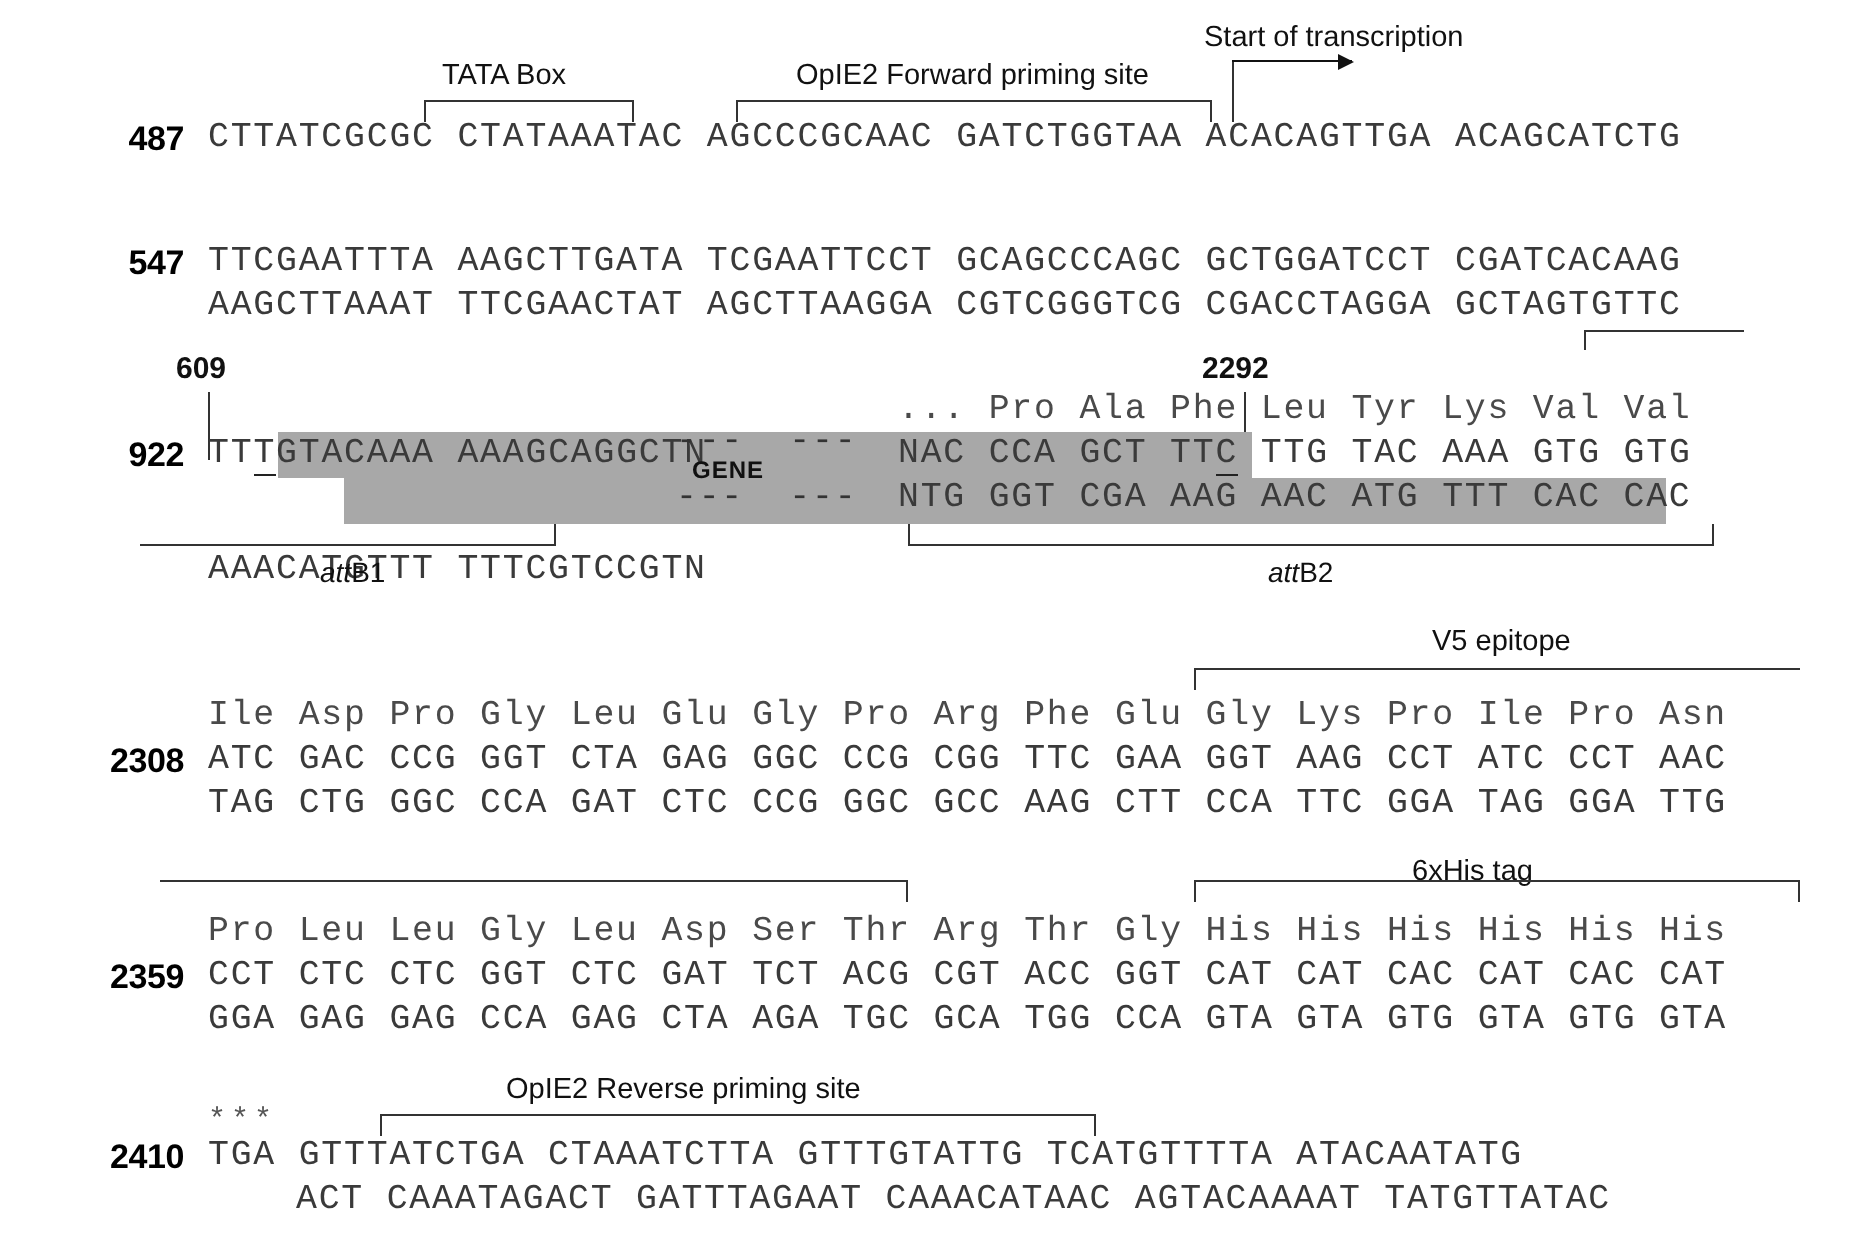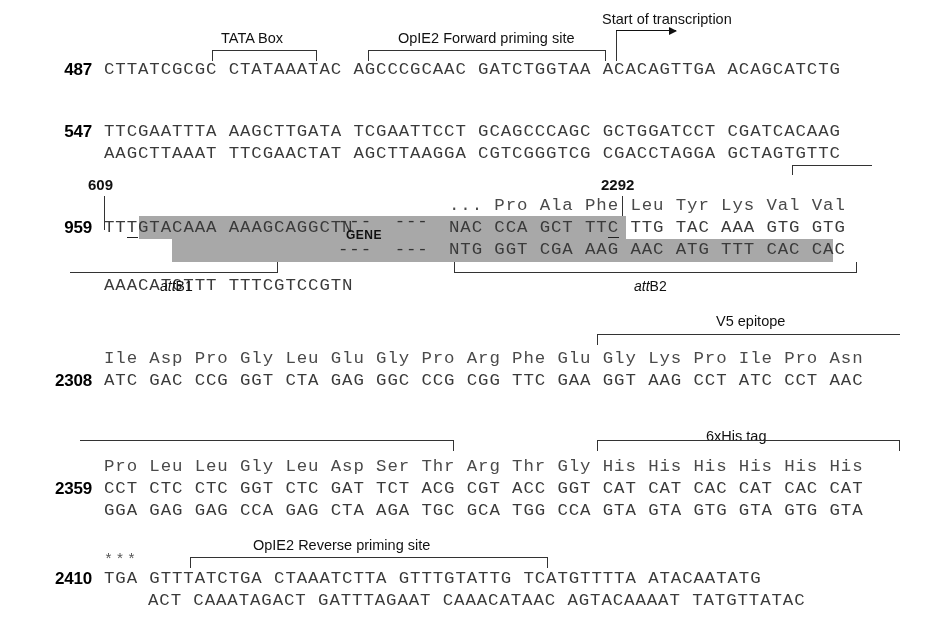--- a/index.html
+++ b/index.html
@@ -189,21 +189,21 @@
   </div>
 
   <div class="block" style="top:198px;height:100px;">
 
     <div class="shade" style="left:139px; top:18px; width:487px; height:23px;"></div>
 
     <div class="shade" style="left:172px; top:41px; width:661px; height:23px;"></div>
 
     <div class="seqrow aa" style="left:449px; top:-2px;">... Pro Ala Phe Leu Tyr Lys Val Val</div>
 
-    <div class="idx" style="top:20px;">959</div>
+    <div class="idx" style="top:20px;">922</div>
 
     <div class="seqrow" style="top:20px;"><span>TT</span><span class="ul">T</span><span>GTACAAA AAAGCAGGCTN</span></div>
     <div class="seqrow" style="left:449px; top:20px;text-align:center;"><span>NAC CCA GCT TT</span><span class="ul">C</span><span> TTG TAC AAA GTG GTG</span></div>
 
     <div class="seqrow" style="top:42px;margin-top:36px;">AAACATGTTT TTTCGTCCGTN</div>
     <div class="seqrow" style="left:449px; top:42px;">NTG GGT CGA AAG AAC ATG TTT CAC CAC</div>
 
     <div class="genedash" style="left:338px; top:14px;">---  ---</div>
     <div class="genebox" style="left:346px; top:30px;">GENE</div>
     <div class="genedash" style="left:338px; top:42px;">---  ---</div>
@@ -215,20 +215,21 @@
     <div class="anno" style="left:634px; top:80px; font-size:14px;"><span class="ital">att</span><span>B2</span></div>
   </div>
 
   <div class="block" style="top:305px;height:105px;">
     <div class="anno" style="left:716px; top:8px;">V5 epitope</div>
     <div class="bracket down-left" style="left:597px; top:29px; width:303px; height:11px;"></div>
 
     <div class="seqrow aa" style="top:44px;">Ile Asp Pro Gly Leu Glu Gly Pro Arg Phe Glu Gly Lys Pro Ile Pro Asn</div>
     <div class="idx" style="top:66px;">2308</div>
     <div class="seqrow" style="top:66px;">ATC GAC CCG GGT CTA GAG GGC CCG CGG TTC GAA GGT AAG CCT ATC CCT AAC</div>
+    <div class="seqrow" style="top:88px;">TAG CTG GGC CCA GAT CTC CCG GGC GCC AAG CTT CCA TTC GGA TAG GGA TTG</div>
   </div>
 
   <div class="block" style="top:420px;height:108px;">
 
     <div class="bracket down-right" style="left:80px; top:20px; width:374px; height:11px;"></div>
 
     <div class="anno" style="left:706px; top:8px;">6xHis tag</div>
     <div class="bracket down-both" style="left:597px; top:20px; width:303px; height:11px;"></div>
 
     <div class="seqrow aa" style="top:37px;">Pro Leu Leu Gly Leu Asp Ser Thr Arg Thr Gly His His His His His His</div>

